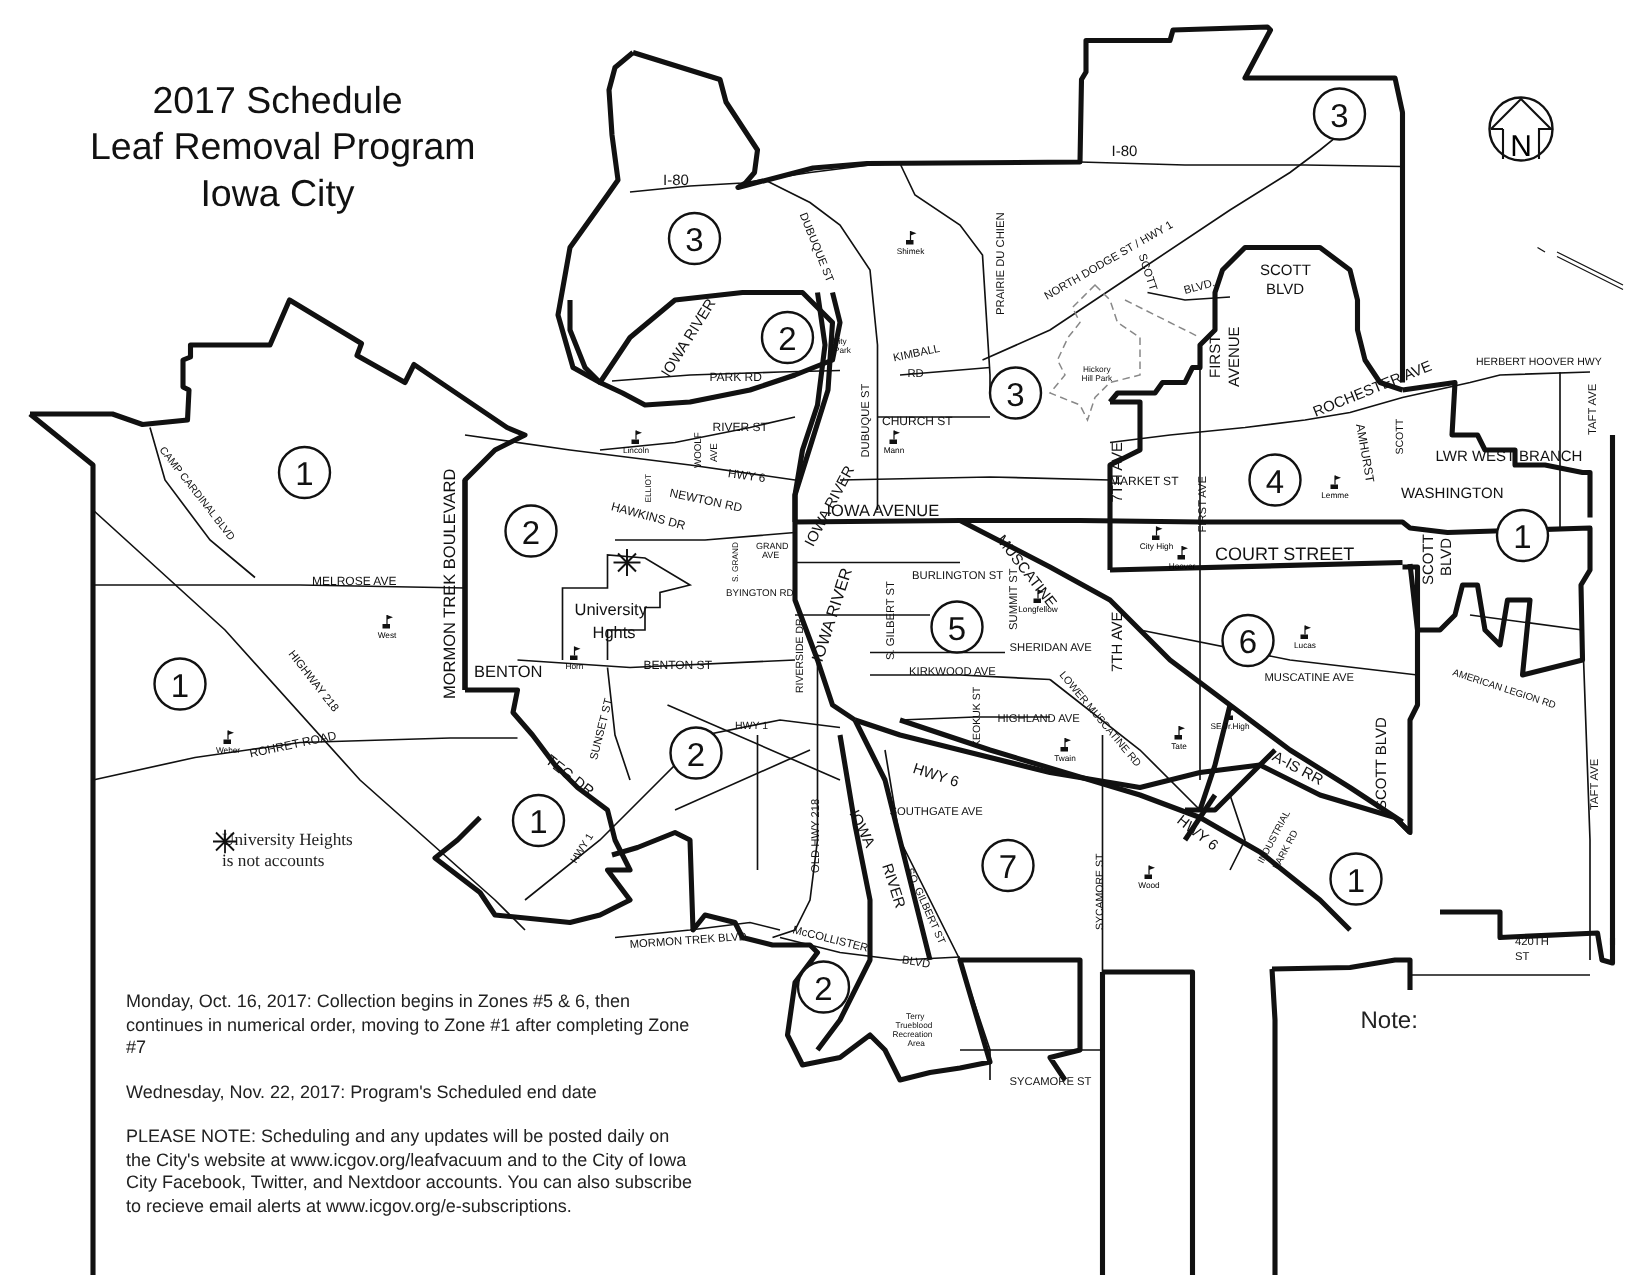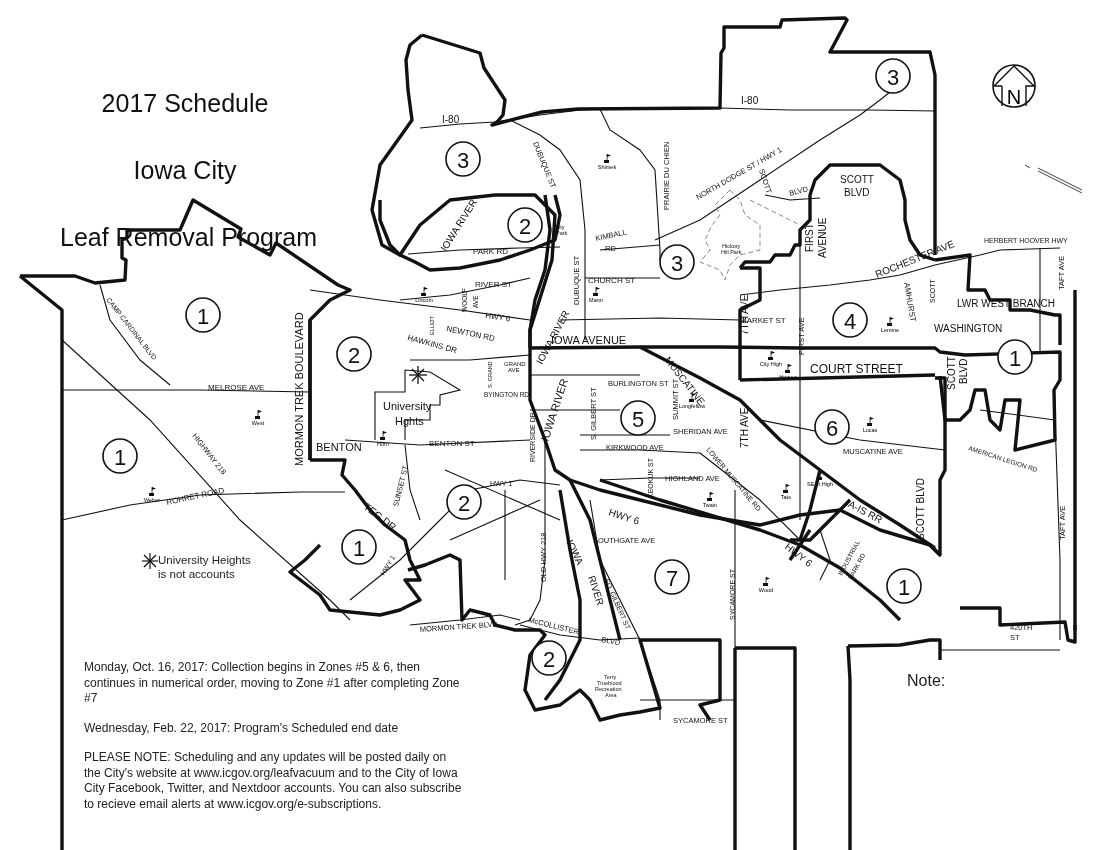--- a/index.html
+++ b/index.html
@@ -1,25 +1,25 @@
 <!DOCTYPE html>
 <html><head>
 <meta charset="utf-8">
 <style>
   html,body{margin:0;padding:0;background:#fff;}
   body{width:1100px;height:850px;position:relative;overflow:hidden;font-family:"Liberation Sans",sans-serif;color:#111;}
   #map{position:absolute;left:0;top:0;width:1100px;height:850px;}
   .title{position:absolute;left:60px;top:52px;width:250px;text-align:center;font-size:25px;line-height:31px;color:#111;}
-  .title div{white-space:nowrap;margin-top:36px;}
+  .title div{white-space:nowrap;}
   .note-left{position:absolute;left:52px;top:660px;width:380px;font-size:12px;line-height:15.5px;color:#222;margin-left:32px;}
   .note-left p{margin:0 0 14px 0;}
   .note-right{position:absolute;left:907px;top:673px;width:180px;font-size:16px;line-height:15.8px;color:#222;}
   .legend{position:absolute;left:144px;top:553px;font-size:11.5px;line-height:14px;color:#222;}
   .legend .star{position:absolute;left:-2px;top:0px;width:16px;height:16px;}
-  .legend .txt{margin-left:14px;}
+  .legend .txt{margin-left:4px;font-family:Liberation Serif, serif;}
   .lbl{font-family:"Liberation Sans",sans-serif;fill:#111;}
   .zone circle{fill:#fff;stroke:#111;stroke-width:1.6;}
   .zone text{font-size:22px;text-anchor:middle;dominant-baseline:central;fill:#111;}
   .road{fill:none;stroke:#111;stroke-width:1.1;}
   .bnd{fill:none;stroke:#111;stroke-width:3.4;stroke-linejoin:round;}
   .park{fill:none;stroke:#888;stroke-width:1;stroke-dasharray:5,3;}
   .school rect{fill:#111;}
   .compass{position:absolute;left:990px;top:62px;width:48px;height:48px;}
 </style>
 </head>
@@ -389,22 +389,22 @@
 
   <g stroke="#111" stroke-width="0.8">
     <line x1="1038" y1="168" x2="1082" y2="190"></line>
     <line x1="1038" y1="171" x2="1082" y2="193"></line>
     <line x1="1025" y1="165" x2="1030" y2="168"></line>
   </g>
 </svg>
 
 <div class="title">
   <div>2017  Schedule</div>
+  <div>Leaf  Removal  Program</div>
   <div>Iowa City</div>
-  <div>Leaf  Removal  Program</div>
 </div>
 
 <svg class="compass" viewBox="0 0 48 48">
   <circle cx="24" cy="24" r="21" fill="#fff" stroke="#111" stroke-width="1.6"></circle>
   <path d="M4,24 L24,4 L44,24 L36,24 L36,44 M12,24 L4,24 M12,24 L12,44" fill="none" stroke="#111" stroke-width="1.4"></path>
   <text x="24" y="42" font-size="20" text-anchor="middle" font-family="Liberation Sans, sans-serif">N</text>
 </svg>
 
 <div class="legend">
   <svg class="star" viewBox="0 0 16 16">
@@ -414,19 +414,19 @@
       <line x1="2" y1="2" x2="14" y2="14"></line>
         <line x1="14" y1="2" x2="2" y2="14"></line>
     </g>
   </svg>
   <div class="txt">University Heights</div>
   <div class="txt">is not accounts</div>
 </div>
 
 <div class="note-left">
   <p>Monday, Oct. 16, 2017: Collection begins in Zones #5 &amp; 6, then continues in numerical order, moving to Zone #1 after completing Zone #7</p>
-  <p>Wednesday, Feb. 22, 2017: Program's Scheduled end date</p>
+  <p>Wednesday, Nov. 22, 2017: Program's Scheduled end date</p>
   <p>PLEASE NOTE: Scheduling and any updates will be posted daily on the City's website at www.icgov.org/leafvacuum and to the City of Iowa City Facebook, Twitter, and Nextdoor accounts. You can also subscribe to recieve email alerts at www.icgov.org/e-subscriptions.</p>
 </div>
 
 <div class="note-right">
   <div>Note:</div>
 </div>
 
 </body></html>

